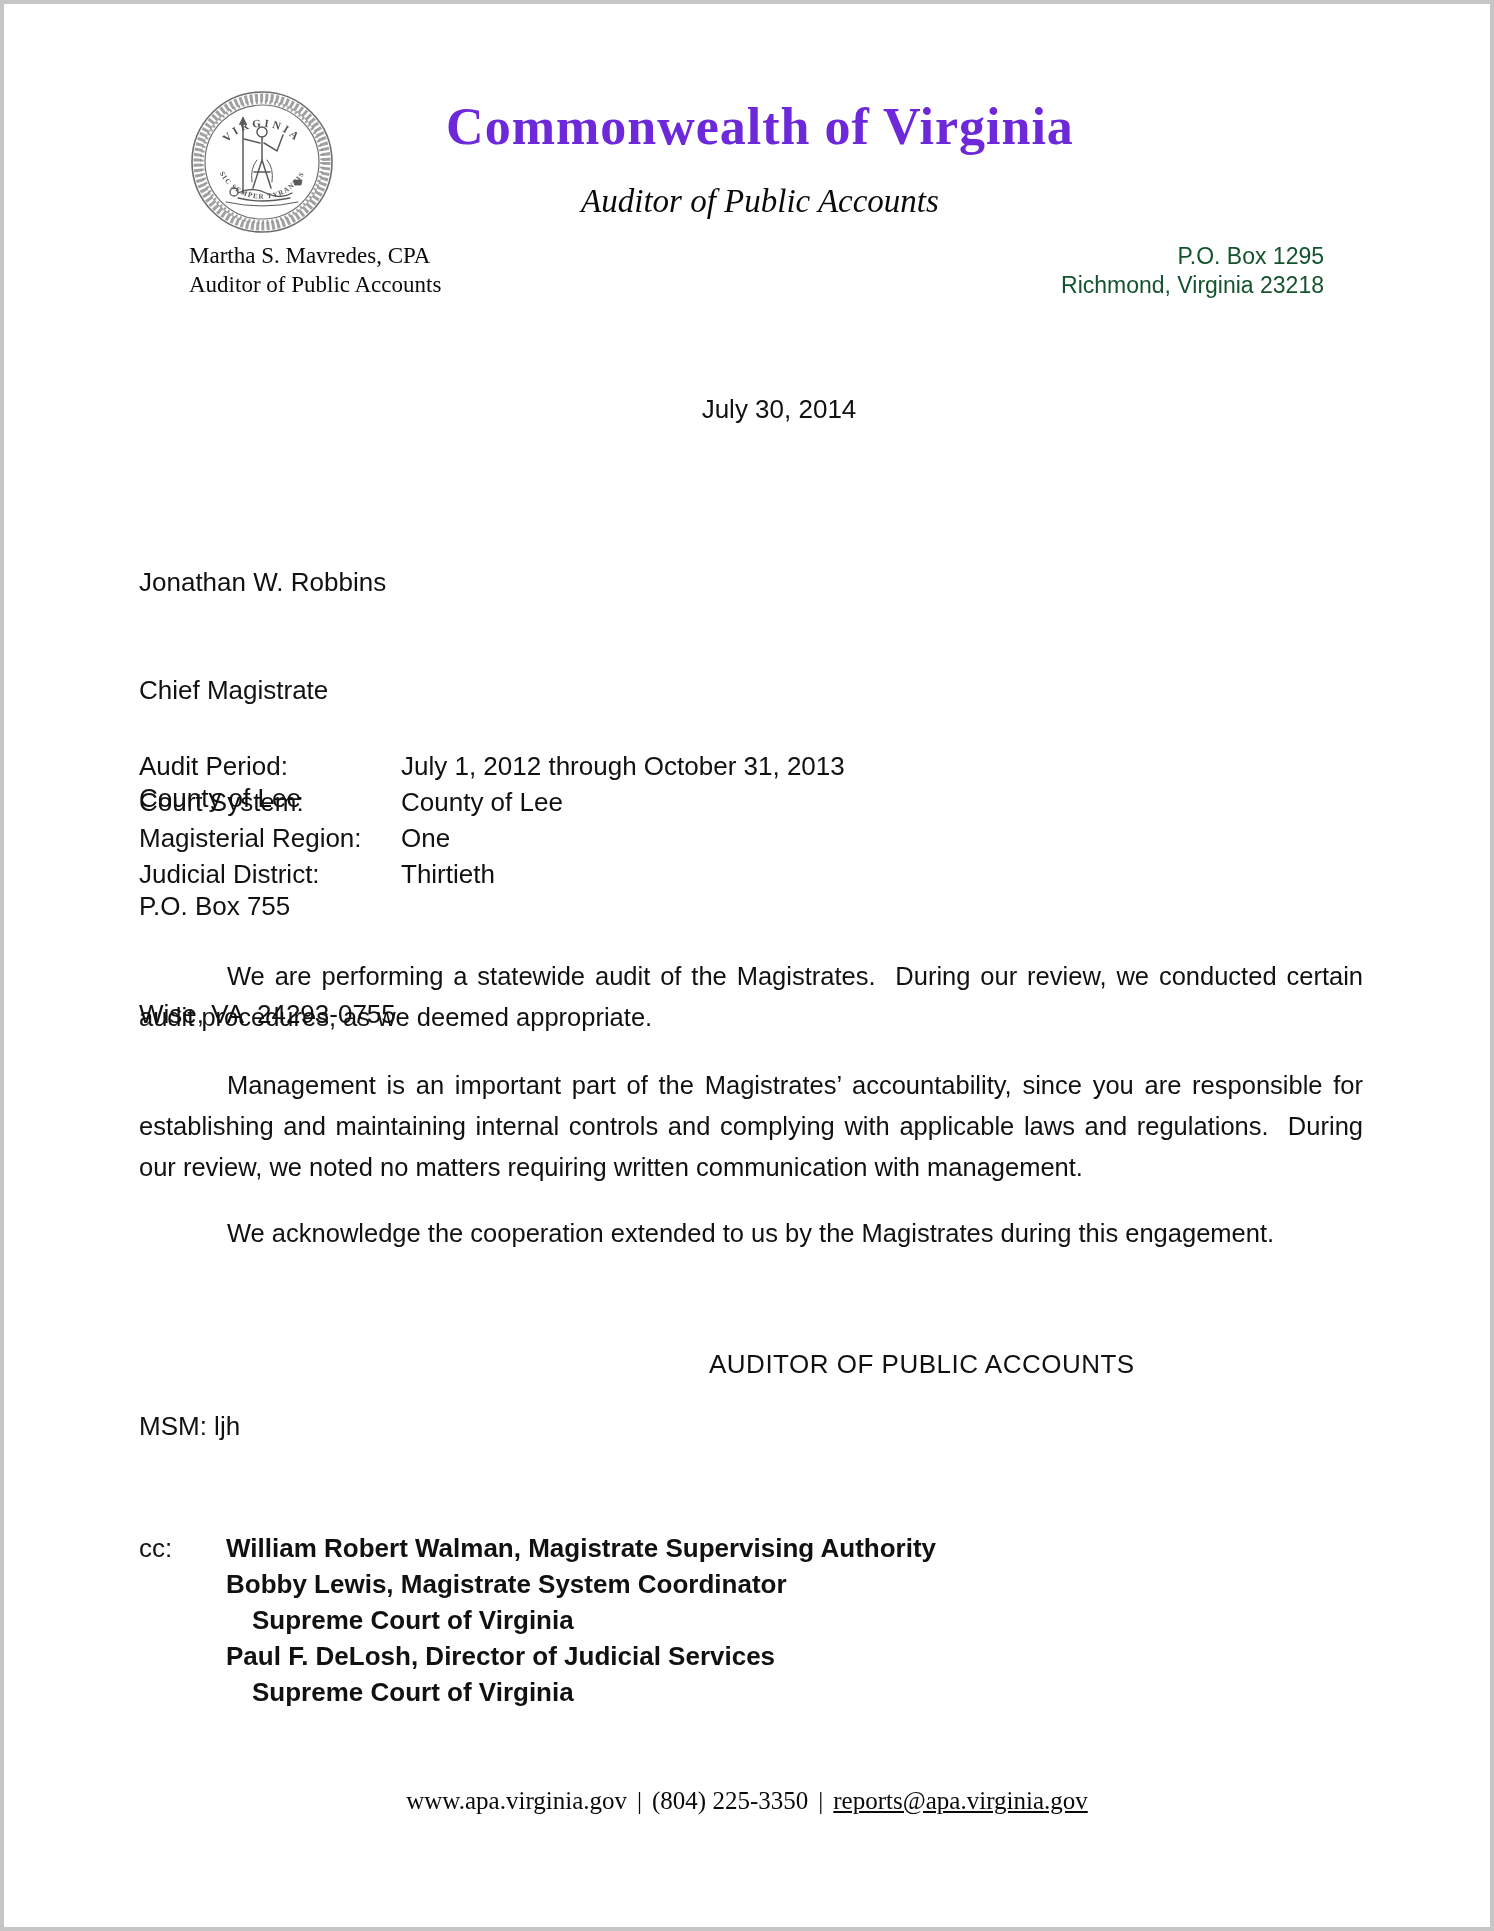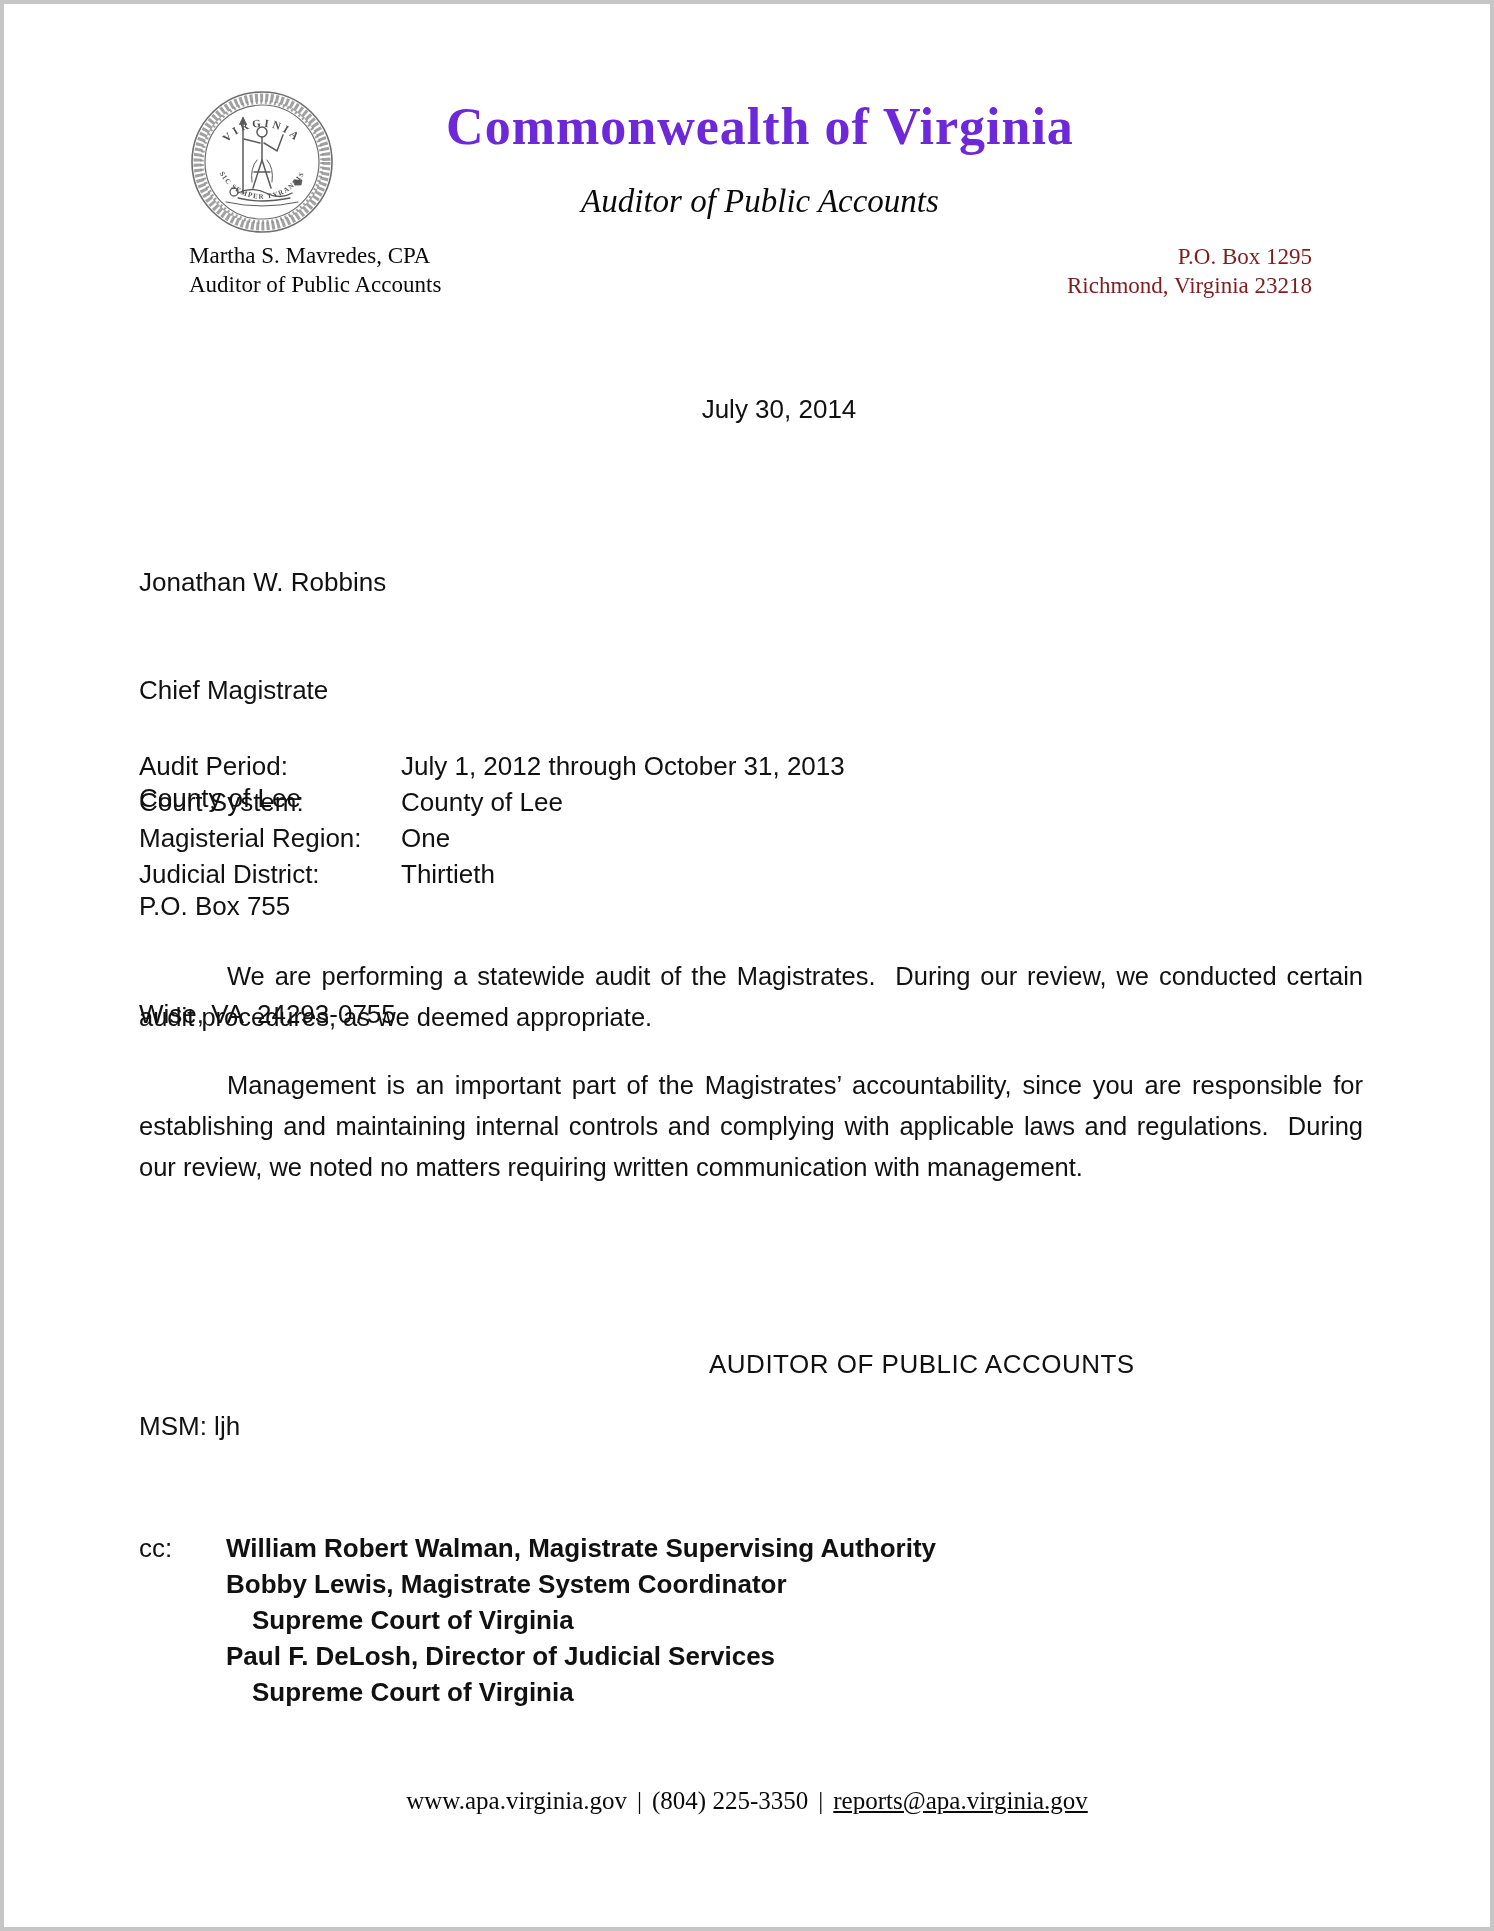--- a/index.html
+++ b/index.html
@@ -29,23 +29,23 @@
     font-size:33px;line-height:38px;
     margin-top:24px;
     color:#0a0a0a;
   }
   .info-left{
     position:absolute;left:185px;top:237px;
     font-family:"Liberation Serif",serif;
     font-size:23px;line-height:29px;color:#0a0a0a;
   }
   .info-right{
-    position:absolute;right:178px;top:238px;
-    font-family:Liberation Serif, serif;
-    font-size:23px;line-height:29px;color:#7f1d1d;
+    position:absolute;right:166px;top:238px;
+    font-family:Liberation Sans, sans-serif;
+    font-size:23px;line-height:29px;color:#14532d;
     text-align:right;
   }
   
   .date-line{
     position:absolute;left:135px;top:387px;width:1224px;
     text-align:center;font-size:26px;line-height:36px;
     transform:translateX(28px);
   }
   .recipient{
     position:absolute;left:135px;top:488px;
@@ -171,20 +171,21 @@
       <div>One</div>
     </div>
     <div class="audit-row">
       <div class="audit-label">Judicial District:</div>
       <div>Thirtieth</div>
     </div>
   </div>
 
   <div class="para para-1">We are performing a statewide audit of the Magistrates.  During our review, we conducted certain audit procedures, as we deemed appropriate.</div>
   <div class="para para-2">Management is an important part of the Magistrates’ accountability, since you are responsible for establishing and maintaining internal controls and complying with applicable laws and regulations.  During our review, we noted no matters requiring written communication with management.</div>
+  <div class="para para-3">We acknowledge the cooperation extended to us by the Magistrates during this engagement.</div>
 
   <div class="signature-org">AUDITOR OF PUBLIC ACCOUNTS</div>
 
   <div class="initials">MSM: ljh</div>
 
   <div class="cc-block">
     <div class="cc-label">cc:</div>
     <div class="cc-entries">
       <div class="cc-entry">William Robert Walman, Magistrate Supervising Authority</div>
       <div class="cc-entry">Bobby Lewis, Magistrate System Coordinator</div>

